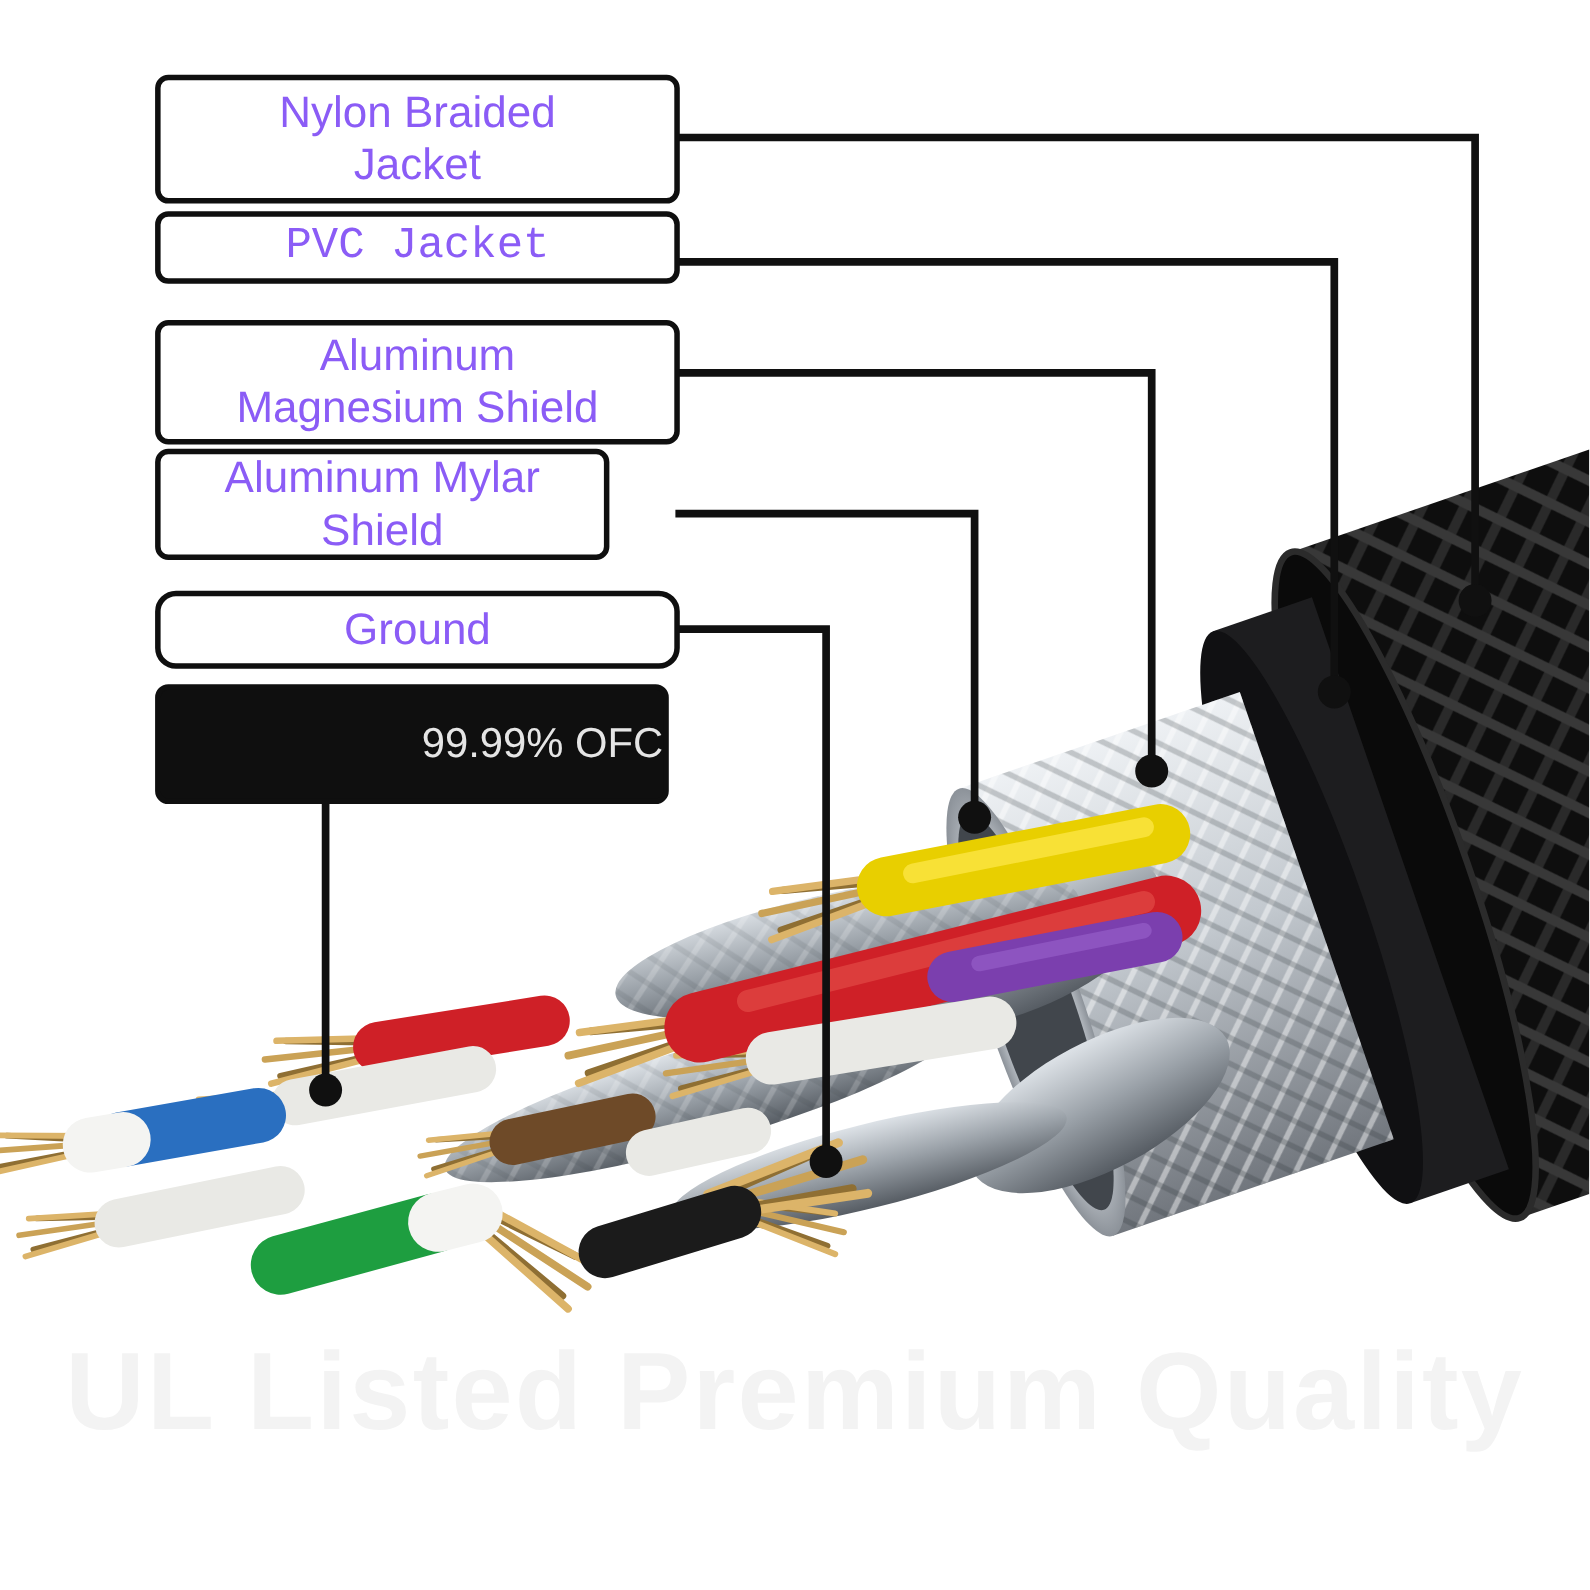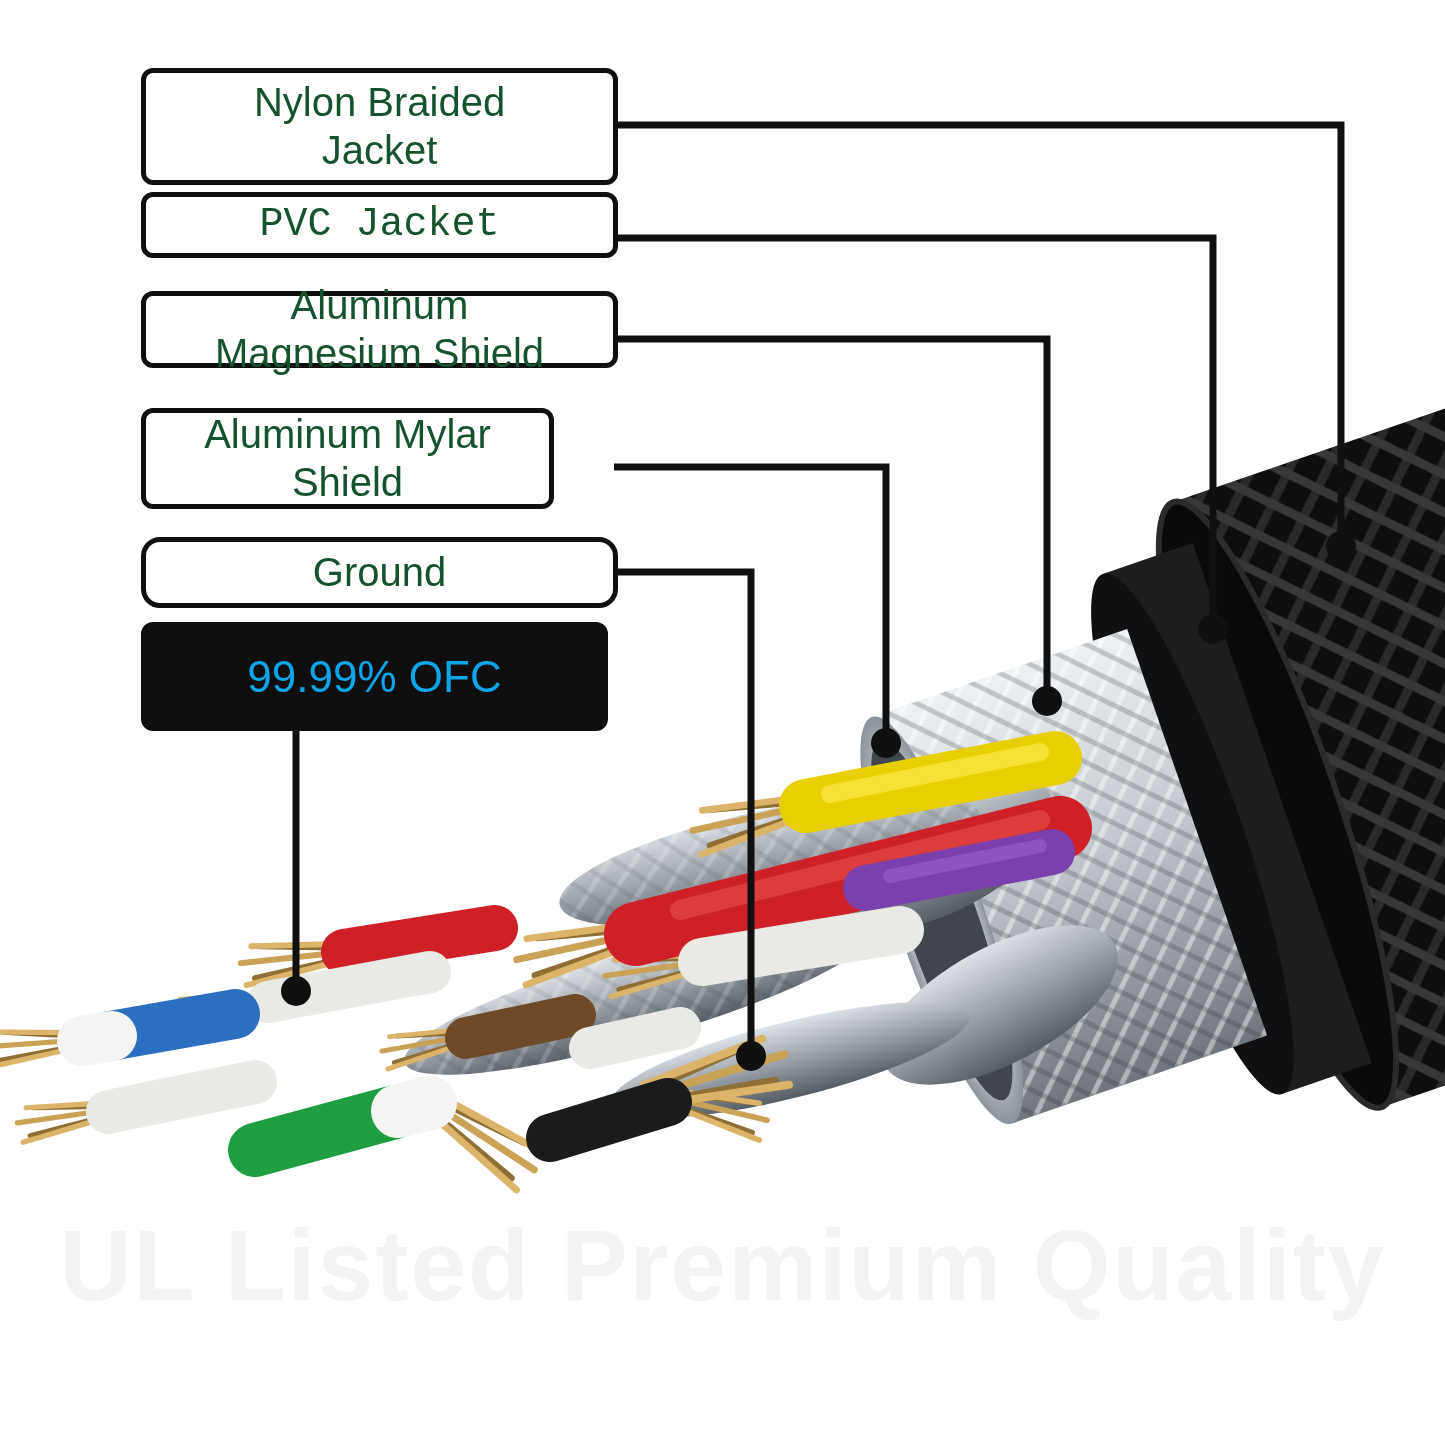--- a/index.html
+++ b/index.html
@@ -11,28 +11,28 @@
   .watermark{
     position:absolute;left:0;right:0;top:1208px;z-index:1;
     text-align:center;white-space:nowrap;
     font-size:100px;font-weight:700;letter-spacing:2px;
     color:rgba(10,10,10,0.05);
   }
   .callout{
     position:absolute;z-index:3;box-sizing:border-box;
     border:5px solid #0f0f0f;background:#ffffff;border-radius:12px;
     display:flex;flex-direction:column;align-items:center;justify-content:center;
-    text-align:center;color:#14532d;font-size:40px;font-weight:500;line-height:1.18;
+    text-align:center;color:#8b5cf6;font-size:40px;font-weight:500;line-height:1.18;
   }
-  .callout.inverted{background:#0f0f0f;color:#0ea5e9;border-color:#0f0f0f;font-size:44px;}
+  .callout.inverted{background:#0f0f0f;color:#e5e5e5;border-color:#0f0f0f;font-size:38px;align-items:flex-end;}
   .ln{display:block;}
   .ln:empty{display:none;}
   .c1{left:141px;top:68px;width:477px;height:117px;}
   .c2{left:141px;top:192px;width:477px;height:66px;font-family:Liberation Mono, monospace;}
-  .c3{left:141px;top:291px;width:477px;height:77px;}
+  .c3{left:141px;top:291px;width:477px;height:113px;}
   .c4{left:141px;top:408px;width:413px;height:101px;}
   .c5{left:141px;top:537px;width:477px;height:71px;border-radius:19px;}
   .c6{left:141px;top:622px;width:467px;height:109px;}
 </style>
 </head>
 <body>
 
 <div class="stage">
 
   <div class="watermark">UL Listed Premium Quality</div>

